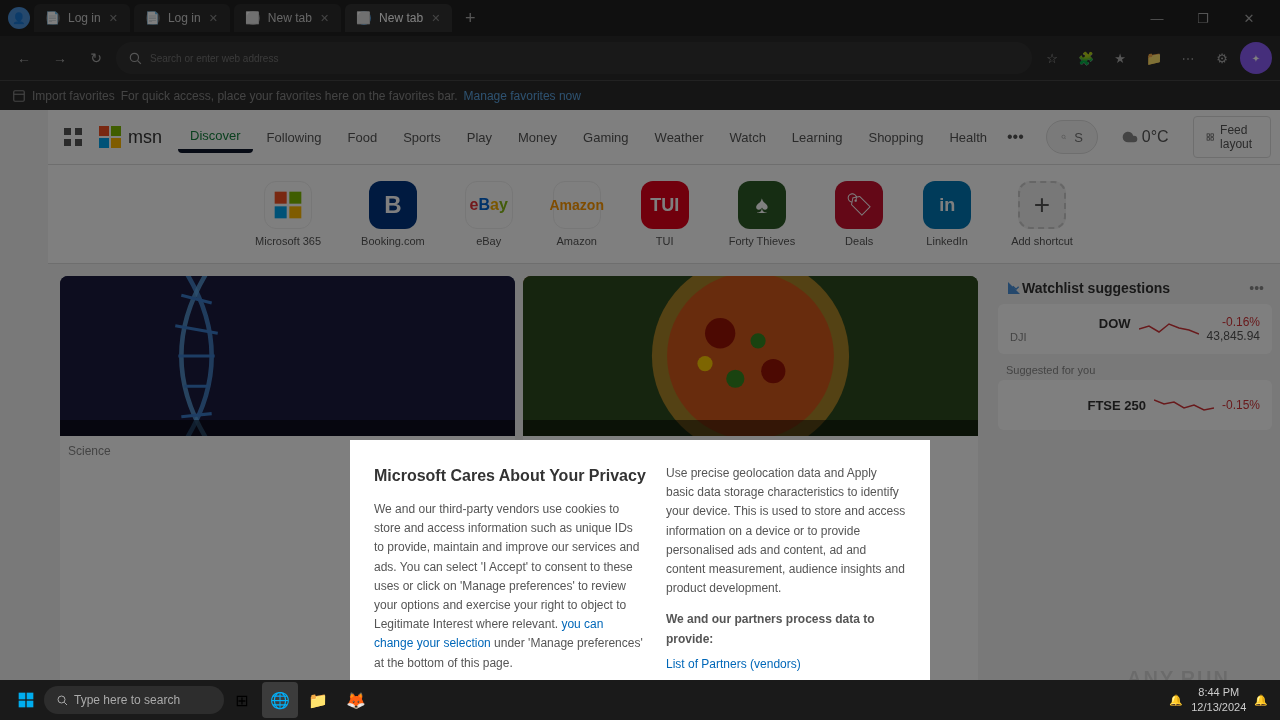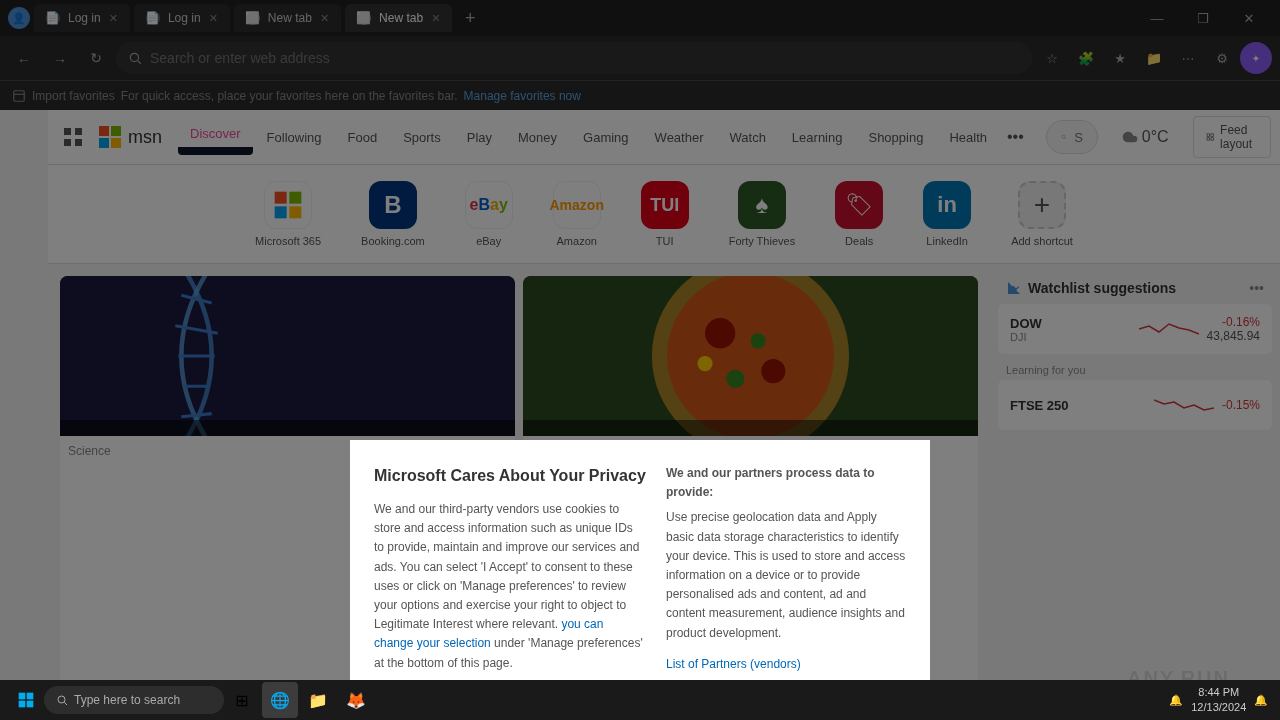--- a/index.html
+++ b/index.html
@@ -12,36 +12,36 @@
     .tab.active { background: #333; color: #fff; }
     .tab-icon { width: 14px; height: 14px; border-radius: 50%; background: #666; flex-shrink: 0; display:flex; align-items:center; justify-content:center; }
     .tab-close { margin-left: auto; color: #888; font-size: 11px; }
     .new-tab-btn { width: 28px; height: 28px; display:flex; align-items:center; justify-content:center; color:#aaa; font-size:18px; cursor:pointer; }
     .window-controls { margin-left: auto; display:flex; gap:0; }
     .win-btn { width: 46px; height: 36px; display:flex; align-items:center; justify-content:center; color:#aaa; font-size:13px; cursor:pointer; }
 
     .nav-bar { display:flex; align-items:center; height:44px; padding: 0 8px; gap:4px; background: #2b2b2b; }
     .nav-btn { width:32px; height:32px; display:flex; align-items:center; justify-content:center; color:#aaa; font-size:14px; cursor:pointer; border-radius:4px; }
     .address-bar { flex:1; display:flex; align-items:center; background:#333; border-radius:20px; height:32px; padding: 0 12px; gap:8px; }
-    .address-bar input { flex:1; background:transparent; border:none; outline:none; color:#fff; font-size:14px; }
+    .address-bar input { flex:1; background:transparent; border:none; outline:none; color:#fff; font-size:10px; }
     .nav-actions { display:flex; gap:2px; }
     .nav-action-btn { width:32px; height:32px; display:flex; align-items:center; justify-content:center; color:#aaa; font-size:13px; cursor:pointer; border-radius:4px; }
 
     .favorites-bar { display:flex; align-items:center; height:30px; padding: 0 12px; background: #2b2b2b; font-size:12px; color:#bbb; border-top:1px solid #444; gap:6px; }
     .fav-link { color:#5ba3e0; text-decoration:none; cursor:pointer; }
 
     
     .msn-page { background: #f3f3f3; height: 610px; overflow: hidden; padding-left: 48px; }
     .msn-header { display:flex; align-items:center; height: 55px; padding: 0 16px; gap: 16px; background:#fff; border-bottom:1px solid #ddd; }
     .msn-logo { display:flex; align-items:center; gap:6px; cursor:pointer; }
     .msn-logo-icon { width:24px; height:24px; }
     .msn-logo-text { font-size:18px; color:#333; font-weight:300; }
     .msn-nav { display:flex; align-items:center; gap:2px; flex:1; }
     .msn-nav-item { padding:6px 12px; font-size:13px; color:#555; cursor:pointer; border-radius:4px; white-space:nowrap; }
-    .msn-nav-item.active { color:#ec4899; border-bottom:8px solid #0f172a; }
+    .msn-nav-item.active { color:#15803d; border-bottom:4px solid #0f172a; }
     .msn-nav-more { padding:6px; cursor:pointer; color:#555; }
     .msn-search-bar { display:flex; align-items:center; background:#f5f5f5; border:1px solid #ddd; border-radius:20px; height:34px; padding:0 14px; gap:8px; width:200px; }
     .msn-search-bar input { background:transparent; border:none; outline:none; font-size:13px; color:#333; width:100%; }
     .feed-layout-btn { display:flex; align-items:center; gap:6px; padding:6px 12px; border:1px solid #ddd; border-radius:4px; font-size:12px; color:#555; cursor:pointer; background:#fff; }
     .personalise-btn { display:flex; align-items:center; gap:6px; padding:6px 12px; border:1px solid #ddd; border-radius:4px; font-size:12px; color:#555; cursor:pointer; background:#fff; }
     .weather-btn { display:flex; align-items:center; gap:4px; font-size:16px; color:#555; cursor:pointer; padding:4px 8px; }
     .apps-btn { width:32px; height:32px; display:flex; align-items:center; justify-content:center; cursor:pointer; }
 
     
     .shortcuts-row { display:flex; align-items:center; justify-content:center; gap:0; padding: 12px 0 0 0; background:#fff; border-bottom:1px solid #ddd; }
@@ -54,25 +54,25 @@
     .news-feed { flex:1; overflow:hidden; padding:12px; display:grid; grid-template-columns:1fr 1fr; gap:8px; }
     .news-card { background:#fff; border-radius:8px; overflow:hidden; cursor:pointer; }
     .card-img { width:100%; height:160px; object-fit:cover; display:block; }
     .card-img-dna { background: linear-gradient(135deg, #1a1a3e 0%, #2d4a7a 50%, #1a3a5c 100%); }
     .card-img-pizza { background: linear-gradient(135deg, #8b4513 0%, #cd853f 40%, #2d4a1e 70%, #3d5a2e 100%); }
     .card-info { padding:8px; font-size:12px; color:#666; }
 
     
     .watchlist { width:290px; padding:8px; overflow:hidden; }
     .watchlist-header { display:flex; align-items:center; justify-content:space-between; padding:8px; }
-    .watchlist-title { display:flex; align-items:center; gap:6px; font-size:14px; font-weight:600; color:#333; }
+    .watchlist-title { display:flex; align-items:center; font-size:14px; font-weight:600; color:#333; }
     .watchlist-more { color:#888; cursor:pointer; font-size:14px; }
     .stock-item { background:#fff; border-radius:6px; padding:10px 12px; margin-bottom:6px; display:flex; align-items:center; gap:8px; }
     .stock-info { flex:1; }
-    .stock-name { font-size:13px; font-weight:600; color:#333; }
+    .stock-name { font-size:13px; font-weight:600; color:#333;text-align:right; }
     .stock-ticker { font-size:11px; color:#888; }
     .stock-change { text-align:right; }
     .stock-pct { font-size:12px; }
     .stock-pct.down { color:#d13438; }
     .stock-price { font-size:12px; color:#555; }
     .suggested-label { font-size:11px; color:#888; padding: 4px 8px; }
 
     
     .privacy-overlay { position:fixed; bottom:0; left:0; right:0; background:rgba(0,0,0,0.5); display:flex; align-items:center; justify-content:center; z-index:100; height:100%; }
     .privacy-dialog { background:#fff; width:580px; max-height:280px; border-radius:8px; padding:24px; font-size:13px; color:#333; line-height:1.5; position:absolute; bottom:0; left:0; right:0; margin:auto; border-top-left-radius:8px; border-top-right-radius:8px; display:flex; gap:20px; border-radius:0; }
@@ -289,21 +289,21 @@
       <div class="shortcut-icon" style="background:#2d5a27; color:white; font-size:24px;">♠</div>
       <span class="shortcut-label">Forty Thieves</span>
     </div>
 
     <div class="shortcut-tile">
       <div class="shortcut-icon" style="background:#c8102e; color:white; font-size:22px;">🏷</div>
       <span class="shortcut-label">Deals</span>
     </div>
 
     <div class="shortcut-tile">
-      <div class="shortcut-icon" style="background:#0077b5; color:white; font-weight:700; font-size:22px;">in</div>
+      <div class="shortcut-icon" style="background:#0077b5; color:white; font-weight:700; font-size:18px;">in</div>
       <span class="shortcut-label">LinkedIn</span>
     </div>
 
     <div class="shortcut-tile">
       <div class="shortcut-icon" style="background:#f0f0f0; color:#555; font-size:28px; border:2px dashed #ccc;">+</div>
       <span class="shortcut-label">Add shortcut</span>
     </div>
   </div>
 
   <div class="content-area">
@@ -370,21 +370,21 @@
         </div>
         <svg class="mini-chart" viewBox="0 0 60 30">
           <polyline points="0,15 10,12 20,18 30,10 40,14 50,16 60,20" fill="none" stroke="#d13438" stroke-width="1.5"></polyline>
         </svg>
         <div class="stock-change">
           <div class="stock-pct down">-0.16%</div>
           <div class="stock-price">43,845.94</div>
         </div>
       </div>
 
-      <div class="suggested-label">Learning for you</div>
+      <div class="suggested-label">Suggested for you</div>
 
       <div class="stock-item">
         <div class="stock-info">
           <div class="stock-name">FTSE 250</div>
           <div class="stock-ticker"></div>
         </div>
         <svg class="mini-chart" viewBox="0 0 60 30">
           <polyline points="0,10 10,14 20,12 30,18 40,15 50,20 60,18" fill="none" stroke="#d13438" stroke-width="1.5"></polyline>
         </svg>
         <div class="stock-change">
@@ -403,22 +403,22 @@
       <p class="privacy-text">We and our third-party vendors use cookies to store and access information such as unique IDs to provide, maintain and improve our services and ads. You can select 'I Accept' to consent to these uses or click on 'Manage preferences' to review your options and exercise your right to object to Legitimate Interest where relevant. <a class="privacy-link">you can change your selection</a> under 'Manage preferences' at the bottom of this page.</p>
       <p class="privacy-partners">
         <a class="privacy-link">Privacy Statement</a>
       </p>
       <p class="privacy-partners">
         <span>Number of Partners (vendors):</span>
         <span class="privacy-count">829</span>.
       </p>
     </div>
     <div class="privacy-right">
+      <p class="privacy-right-text">Use precise geolocation data and Apply basic data storage characteristics to identify your device. This is used to store and access information on a device or to provide personalised ads and content, ad and content measurement, audience insights and product development.</p>
       <p class="privacy-right-text" style="font-weight:600; margin-bottom:6px;">We and our partners process data to provide:</p>
-      <p class="privacy-right-text">Use precise geolocation data and Apply basic data storage characteristics to identify your device. This is used to store and access information on a device or to provide personalised ads and content, ad and content measurement, audience insights and product development.</p>
       <a class="privacy-link" style="font-size:12px; display:block; margin-bottom:12px;">List of Partners (vendors)</a>
       <button class="accept-btn">I Accept</button>
 
     </div>
   </div>
 </div>
 
 <div class="anyrun-watermark">ANY.RUN</div>
 
 <div class="taskbar">

